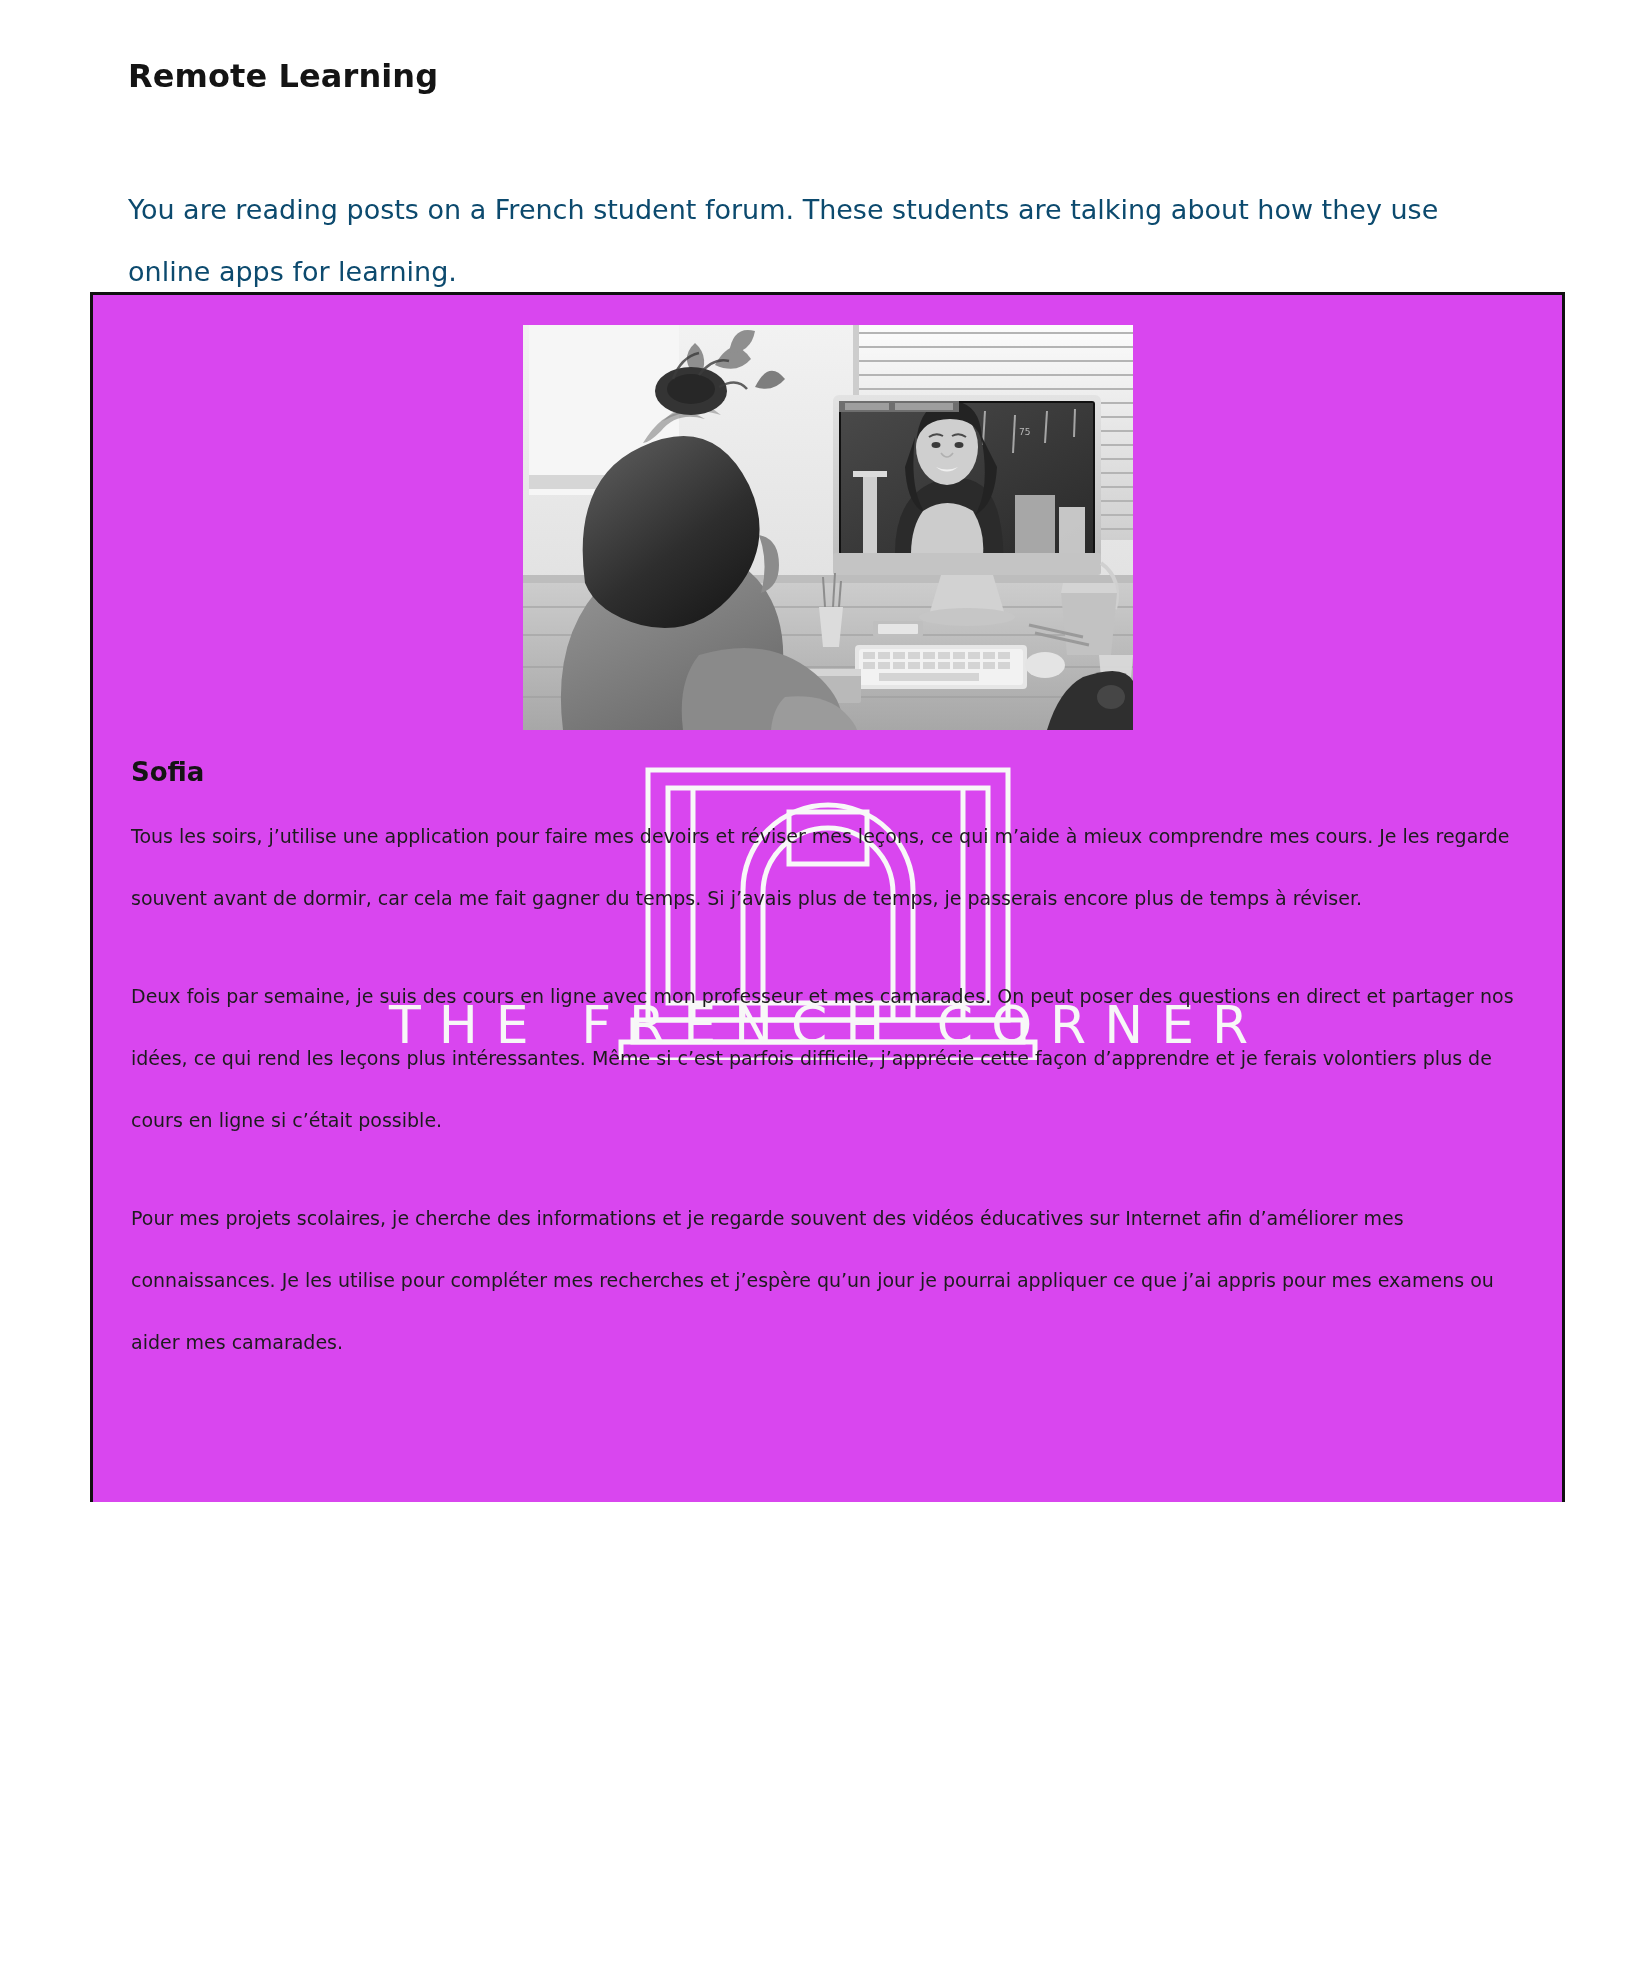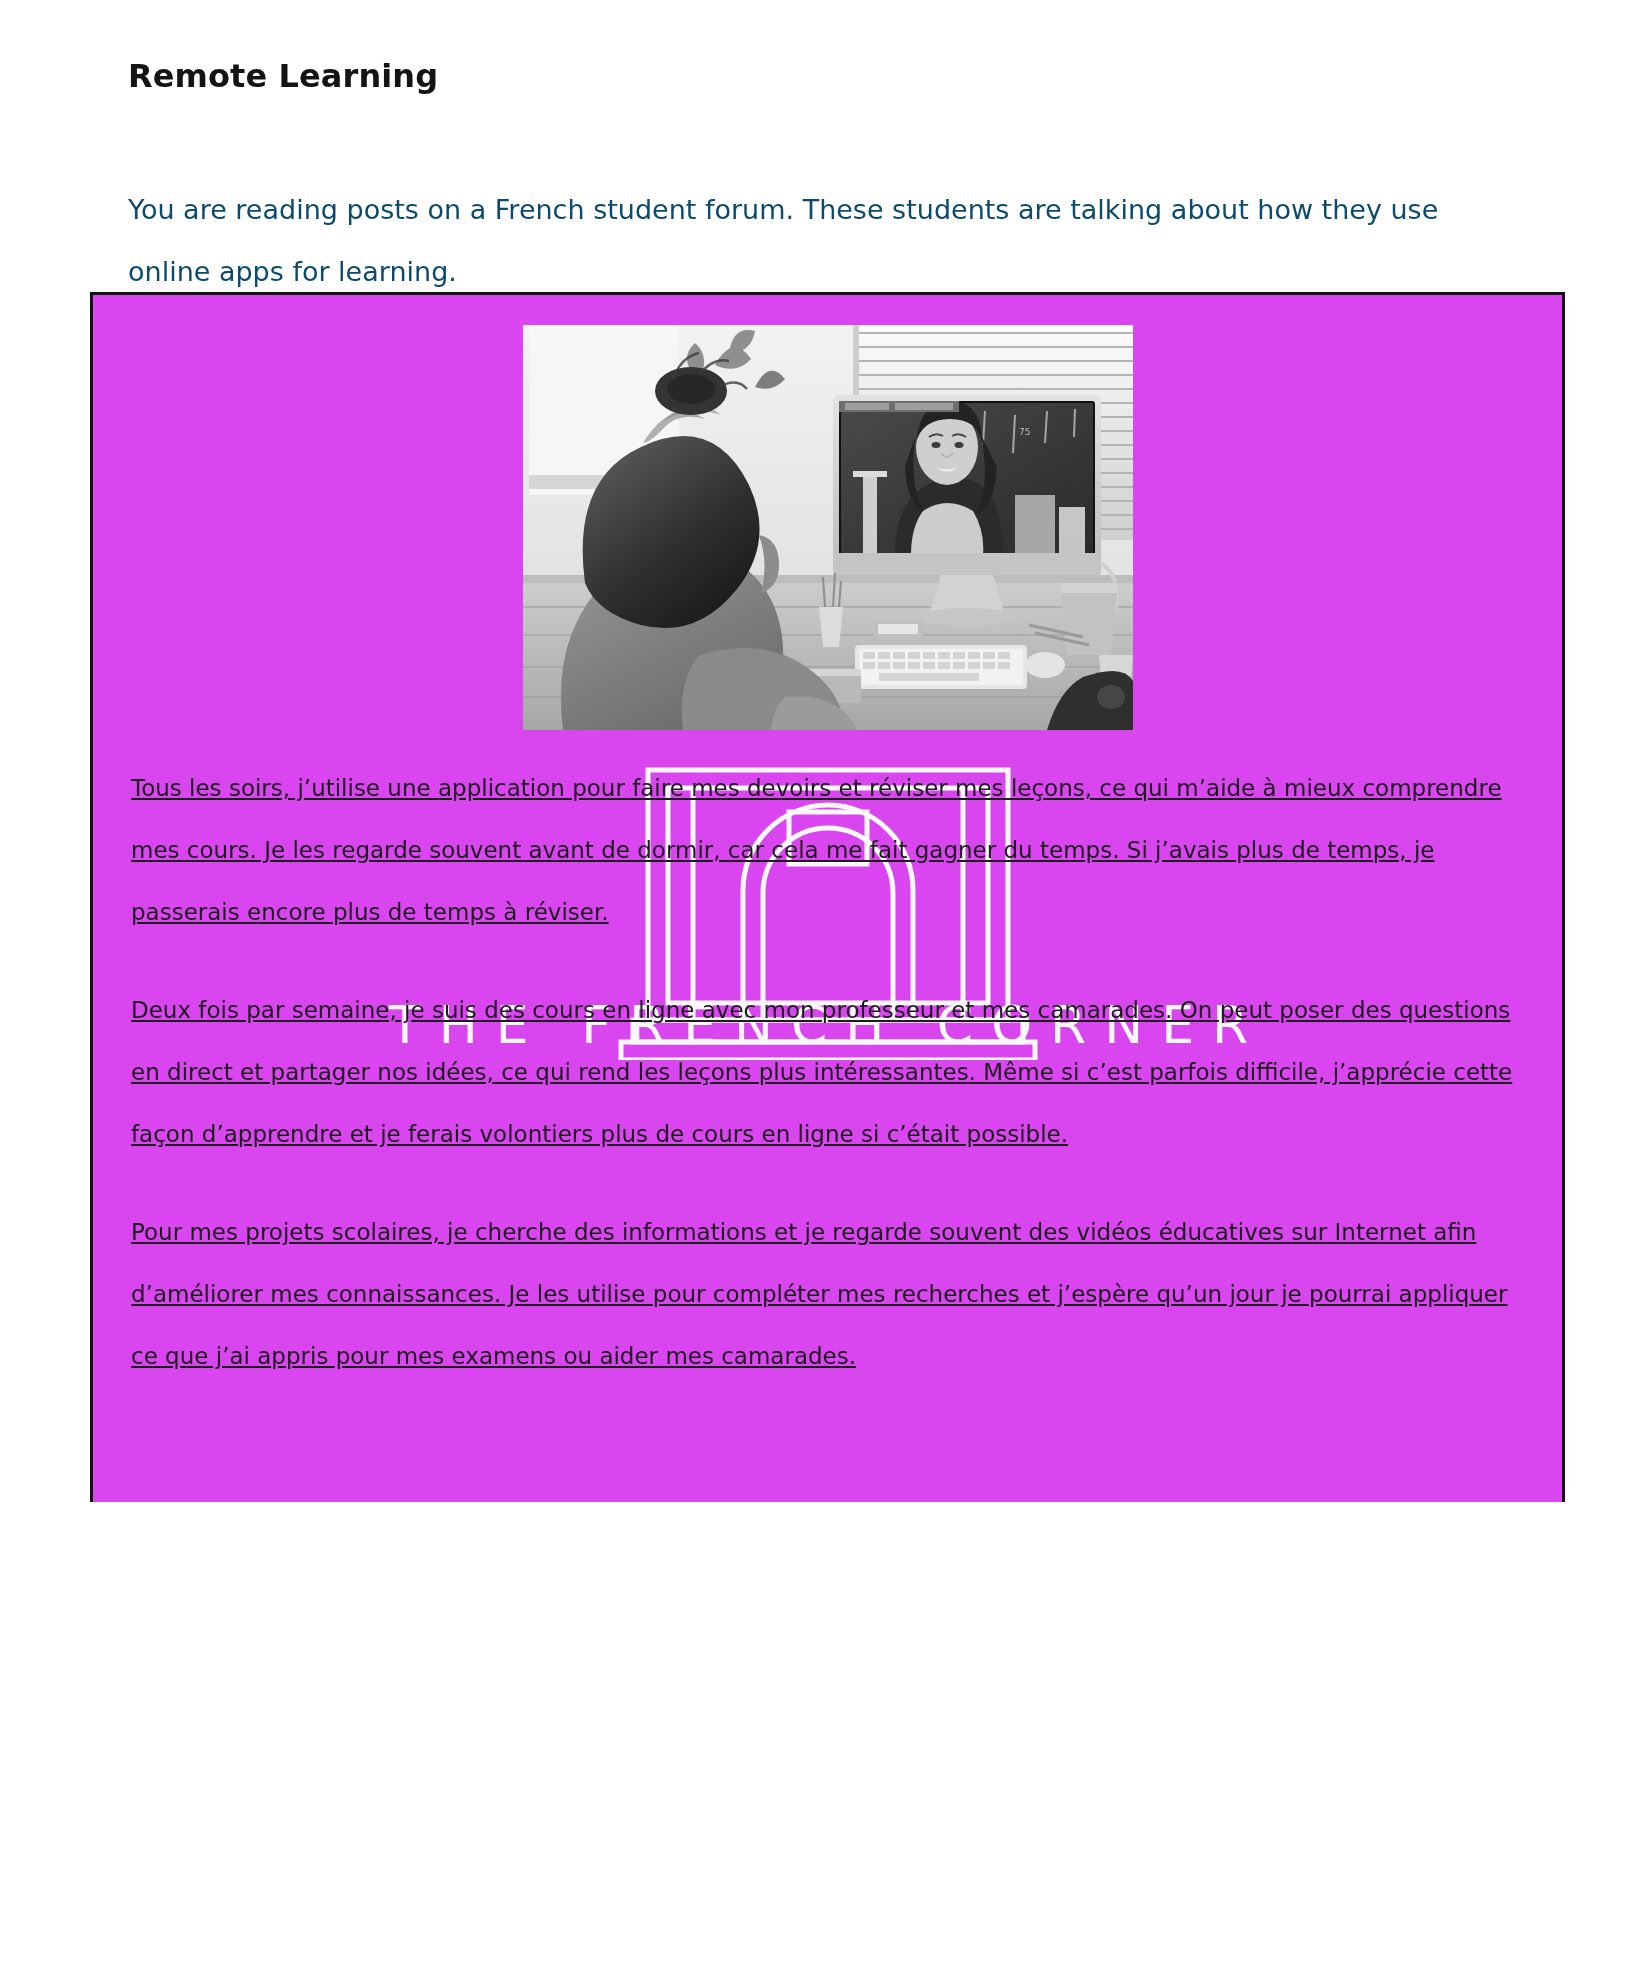--- a/index.html
+++ b/index.html
@@ -107,24 +107,23 @@
   .post {
     margin-bottom: 36px;
   }
   .post-name {
     font-size: 26px;
     font-weight: 700;
     color: #141414;
     margin-bottom: 18px;
   }
   .post-text {
-    font-size: 23px;
+    font-size: 19px;
     line-height: 62px;
     color: #1c1c1c;
-    text-decoration: underline;
   }
   .post:last-child { margin-bottom: 0; }
 </style>
 </head>
 <body>
 
 <div class="page">
 
   <h1 class="title">Remote Learning</h1>
 
@@ -343,20 +342,21 @@
         <path d="M236 210 q20 4 20 30 q0 22 -18 28 q8 -30 -2 -58z" fill="#8c8c8c"></path>
 
         <path d="M176 330 q74 -22 122 24 q26 26 20 51 l-158 0 q-6 -48 16 -75z" fill="#8a8a8a"></path>
         <path d="M262 372 q40 -4 60 16 q10 10 12 17 l-86 0 q2 -22 14 -33z" fill="#9b9b9b"></path>
       </svg>
     </div>
 
     <div class="posts">
 
       <div class="post">
+        <div class="post-name">Sofia</div>
         <div class="post-text">Tous les soirs, j’utilise une application pour faire mes devoirs et réviser mes leçons, ce qui m’aide à mieux comprendre mes cours. Je les regarde souvent avant de dormir, car cela me fait gagner du temps. Si j’avais plus de temps, je passerais encore plus de temps à réviser.</div>
       </div>
 
       <div class="post">
         <div class="post-text">Deux fois par semaine, je suis des cours en ligne avec mon professeur et mes camarades. On peut poser des questions en direct et partager nos idées, ce qui rend les leçons plus intéressantes. Même si c’est parfois difficile, j’apprécie cette façon d’apprendre et je ferais volontiers plus de cours en ligne si c’était possible.</div>
       </div>
 
       <div class="post">
         <div class="post-text">Pour mes projets scolaires, je cherche des informations et je regarde souvent des vidéos éducatives sur Internet afin d’améliorer mes connaissances. Je les utilise pour compléter mes recherches et j’espère qu’un jour je pourrai appliquer ce que j’ai appris pour mes examens ou aider mes camarades.</div>
       </div>

